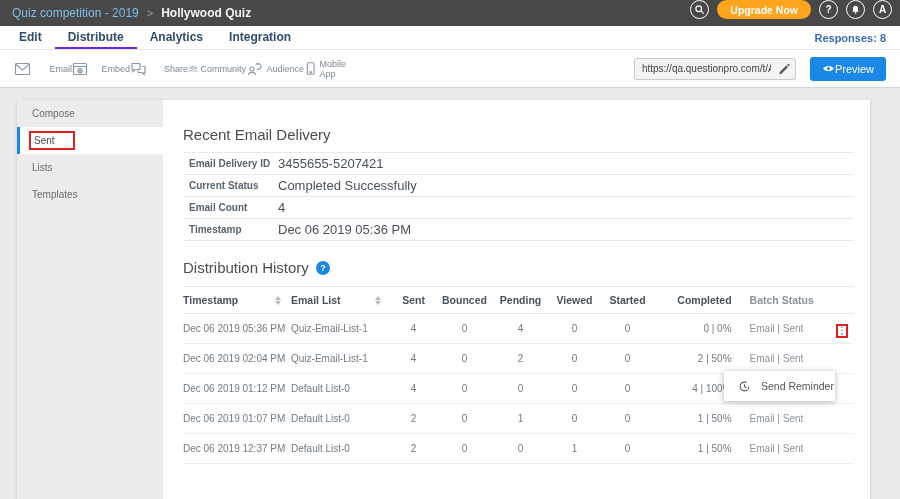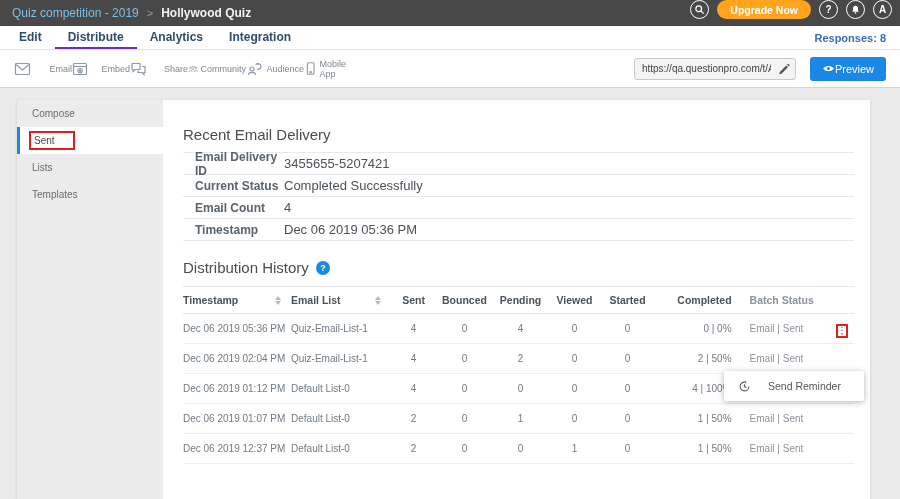--- a/index.html
+++ b/index.html
@@ -52,21 +52,21 @@
   .side-item.active { background:#fff; border-left:3px solid #1b87e6; color:#4a4a4a; }
   .red-box-label { border:2px solid #e01f1f; padding:2px 18px 2px 3px; margin-left:-3px; }
 
   .main { flex:1; padding:0 16px 12px 20px; min-width:0; }
   .section-title { margin-top:26px; font-size:15px; font-weight:normal; color:#4c4c4c; display:flex; align-items:center; gap:7px; }
   .help-circle { width:14px; height:14px; border-radius:50%; background:#1b87e6; color:#fff; font-size:9px; font-weight:bold;
     display:flex; align-items:center; justify-content:center; cursor:pointer; }
 
   .details { margin-top:9px; border-top:1px solid #e9e9e9; }
   .detail-row { height:22px; display:flex; align-items:center; border-bottom:1px solid #e9e9e9; padding-left:6px; }
-  .detail-label { width:89px; font-size:12px; font-weight:bold; color:#59636d; flex:0 0 auto;margin-left:6px; }
+  .detail-label { width:89px; font-size:10px; font-weight:bold; color:#59636d; flex:0 0 auto; }
   .detail-value { font-size:13px; color:#4a5158;text-align:center; }
 
   .dist-title { margin-top:18px; }
   table.hist { width:100%; border-collapse:collapse; table-layout:fixed; margin-top:10px; }
   table.hist th { border-top:1px solid #e5e5e5; border-bottom:1px solid #e5e5e5; padding:7px 0;
     font-size:10.5px; color:#49525a; text-align:left; font-weight:bold; vertical-align:middle; }
   table.hist td { border-bottom:1px solid #eeeeee; height:30px; font-size:10px; color:#717b84; vertical-align:middle; }
   .th-flex { display:flex; align-items:center; padding-right:10px; }
   .sort { margin-left:auto; display:flex; flex-direction:column; gap:1px; cursor:pointer; }
   .sort i { display:block; width:0; height:0; border-left:3px solid transparent; border-right:3px solid transparent; }
@@ -76,22 +76,22 @@
   .c-right { text-align:right !important; padding-right:6px !important; }
   .c-batch { padding-left:12px !important; color:#8b939b !important; }
   .col-ts { width:104px; } .col-el { width:96px; } .col-sent { width:44px; } .col-b { width:54px; }
   .col-p { width:54px; } .col-v { width:50px; } .col-st { width:52px; } .col-c { width:80px; }
   .col-bs { width:78px; } .col-m { width:34px; }
 
   .ellipsis-btn { display:inline-flex; flex-direction:column; gap:2px; align-items:center; justify-content:center;
     width:12px; height:14px; cursor:pointer; border:2px solid #e01f1f; padding:1px; }
   .ellipsis-btn i { width:2px; height:2px; background:#8a949c; border-radius:50%; }
 
-  .context-menu { position:absolute; left:707px; top:271px; width:140px; height:30px; background:#fff;
-    box-shadow:0 1px 6px rgba(0,0,0,.3); border-radius:2px; display:flex; align-items:center; padding-left:14px; gap:17px; z-index:10; }
+  .context-menu { position:absolute; left:707px; top:271px; width:111px; height:30px; background:#fff;
+    box-shadow:0 1px 6px rgba(0,0,0,.3); border-radius:2px; display:flex; align-items:center; padding-left:14px; gap:10px; z-index:10; }
   .context-menu .menu-label { font-size:10.5px; color:#555; cursor:pointer; }
 </style>
 </head>
 <body>
 
 <div class="topbar">
   <div class="breadcrumb">
     <span class="crumb-parent">Quiz competition - 2019</span>
     <span class="crumb-sep">&gt;</span>
     <span class="crumb-current">Hollywood Quiz</span>

